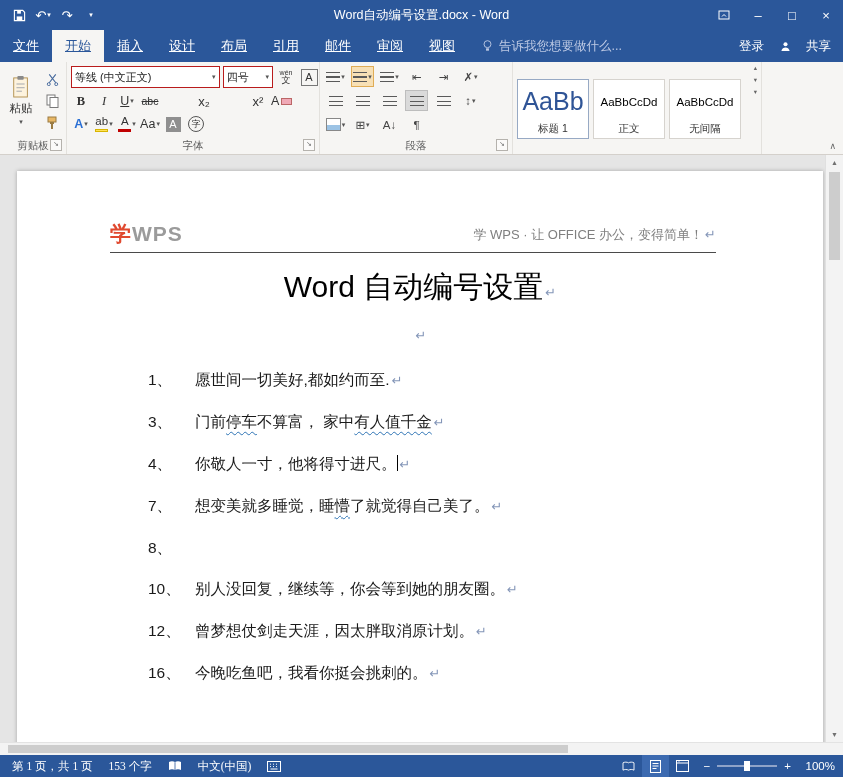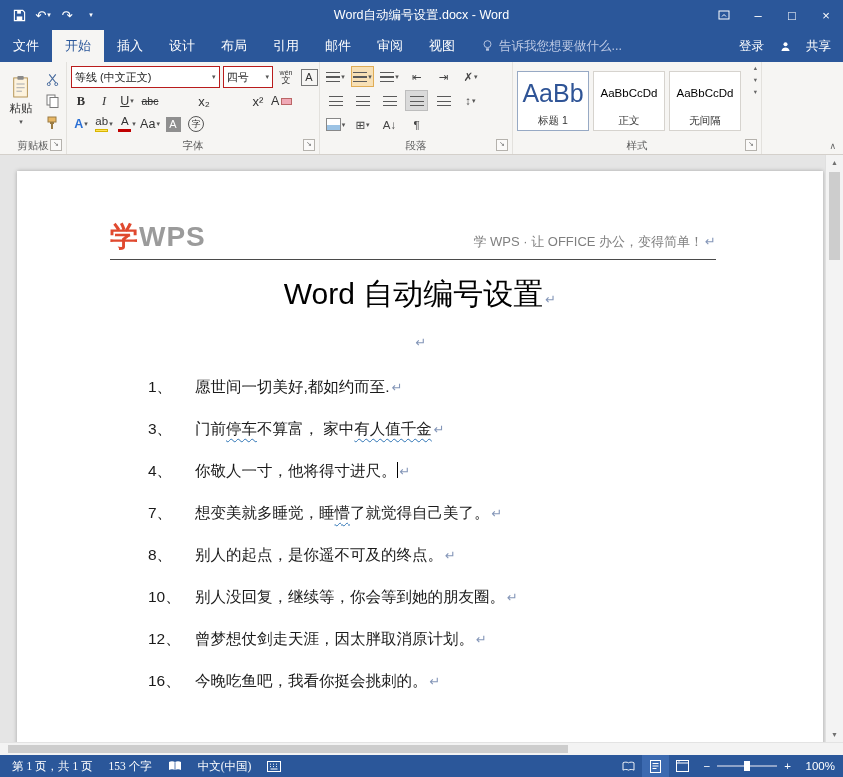--- a/index.html
+++ b/index.html
@@ -15,21 +15,21 @@
         font-size:13px;color:#fff;cursor:default;gap:1px;}
   .qbtn .tinycaret{font-size:7px;}
   .wtitle{position:absolute;left:0;right:0;top:0;height:30px;line-height:30px;text-align:center;
           font-size:12.5px;pointer-events:none;}
   .wctrl{display:flex;z-index:2;}
   .wbtn{width:34px;height:30px;display:flex;align-items:center;justify-content:center;font-size:13px;}
 
   
   .tabrow{flex:0 0 32px;background:#2b579a;display:flex;color:#fff;}
   .tabs{display:flex;align-items:stretch;}
-  .tab{padding:0 13px;display:flex;align-items:center;font-size:13px;white-space:nowrap;}
+  .tab{padding:0 13px;display:flex;align-items:center;font-size:13px;white-space:nowrap;text-decoration:underline;}
   .tab.active{background:#f6f5f3;color:#2b579a;}
   .tellme{flex:1;display:flex;align-items:center;gap:6px;padding:0 14px;font-size:12.5px;color:#bdc9e4;}
   .acct{display:flex;align-items:center;gap:16px;font-size:12.5px;padding-right:12px;}
   .share{display:flex;align-items:center;gap:15px;}
 
   
   .ribbon{flex:0 0 92px;background:#f6f5f3;border-bottom:1px solid #d4d0cb;display:flex;position:relative;}
   .group{display:flex;flex-direction:column;border-right:1px solid #e3e1dd;padding:2px 2px 0;}
   .gcontent{flex:1;display:flex;}
   .glabel{height:17px;display:flex;align-items:center;justify-content:center;font-size:10.5px;
@@ -112,21 +112,21 @@
               align-items:center;justify-content:center;}
   .edit-lbl{font-size:11.5px;color:#333;display:flex;align-items:center;gap:2px;}
   .collapse{position:absolute;right:7px;bottom:3px;font-size:9px;color:#666;}
 
   
   .docarea{flex:1;background:#e5e5e5;position:relative;overflow:hidden;}
   .page{position:absolute;left:17px;top:16px;width:806px;height:920px;background:#fff;
         box-shadow:0 0 4px rgba(0,0,0,.28);color:#1a1a1a;}
   .doc-header{margin:52px 0 0 93px;width:606px;display:flex;align-items:flex-end;
               justify-content:space-between;border-bottom:1px solid #4a4a4a;padding-bottom:8px;}
-  .logo{font-size:28px;font-weight:bold;letter-spacing:1px;line-height:1;}
+  .logo{font-size:21px;font-weight:bold;letter-spacing:1px;line-height:1;}
   .logo .accent{color:#e0492f;}
   .logo .rest{color:#9b9b9b;}
   .slogan{font-size:13px;color:#7f7f7f;}
   .doc-title{text-align:center;font-size:30px;color:#000;margin-top:14px;white-space:nowrap;}
   .center-mark{text-align:center;margin-top:18px;}
   .pmark{color:#8496b8;font-size:13px;margin-left:2px;font-weight:normal;}
   .doclist{margin:24px 0 0 131px;}
   .li{display:flex;font-size:15.5px;line-height:23px;margin-bottom:18px;}
   .linum{width:47px;flex:0 0 47px;}
   .wavy{text-decoration:underline;text-decoration-style:wavy;text-decoration-color:#2e74b5;
@@ -423,24 +423,20 @@
               <div class="sprev">AaBbCcDd</div>
               <div class="sname">无间隔</div>
             </div>
           </div>
         <div class="sscroll">
           <span>▴</span>
           <span>▾</span>
           <span>▾</span>
         </div>
       </div>
-      <div class="glabel">
-        <span>样式</span>
-        <span class="launcher">↘</span>
-      </div>
     </div>
 
 
     <span class="collapse">∧</span>
   </div>
 
   <div class="docarea">
     <div class="page">
       <div class="doc-header">
         <span class="logo"><span class="accent">学</span><span class="rest">WPS</span></span>
@@ -460,21 +456,20 @@
           <div class="li">
             <span class="linum">4、</span>
             <span class="litext"><span>你敬人一寸，他将得寸进尺。</span><span class="cursor"></span><span class="pmark">↵</span></span>
           </div>
           <div class="li">
             <span class="linum">7、</span>
             <span class="litext"><span>想变美就多睡觉，睡</span><span class="wavy">懵</span><span>了就觉得自己美了。</span><span class="pmark">↵</span></span>
           </div>
           <div class="li">
             <span class="linum">8、</span>
-            <span class="litext"><span>别人的起点，是你遥不可及的终点。</span><span class="pmark">↵</span></span>
           </div>
           <div class="li">
             <span class="linum">10、</span>
             <span class="litext"><span>别人没回复，继续等，你会等到她的朋友圈。</span><span class="pmark">↵</span></span>
           </div>
           <div class="li">
             <span class="linum">12、</span>
             <span class="litext"><span>曾梦想仗剑走天涯，因太胖取消原计划。</span><span class="pmark">↵</span></span>
           </div>
           <div class="li">

